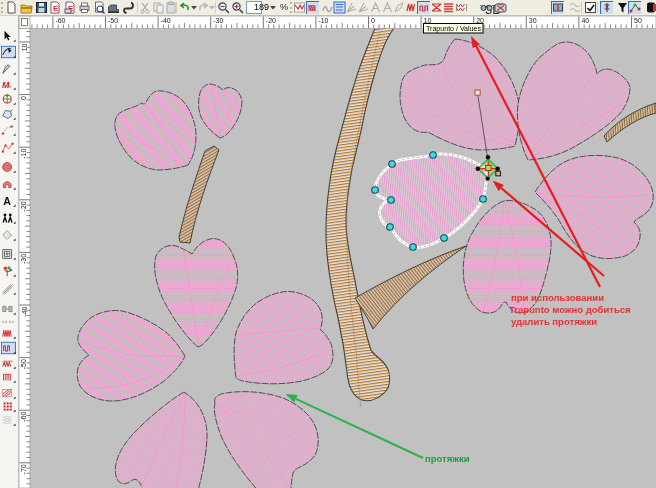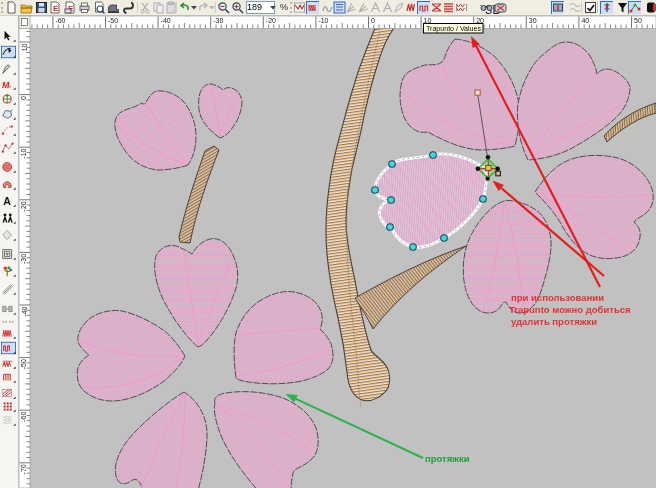--- a/index.html
+++ b/index.html
@@ -79,21 +79,21 @@
       <circle cx="5.5" cy="5.5" r="3.6" fill="#eef6ff" stroke="#345" stroke-width="1.2"></circle>
       <line x1="8.5" y1="8.5" x2="12" y2="12" stroke="#345" stroke-width="1.6"></line>
       <line x1="3.5" y1="5.5" x2="7.5" y2="5.5" stroke="#a33" stroke-width="1.2"></line>
     </svg>
 <svg class="ic" style="left:231px" width="13" height="13" viewBox="0 0 13 13">
       <circle cx="5.5" cy="5.5" r="3.6" fill="#eef6ff" stroke="#345" stroke-width="1.2"></circle>
       <line x1="8.5" y1="8.5" x2="12" y2="12" stroke="#345" stroke-width="1.6"></line>
       <line x1="3.5" y1="5.5" x2="7.5" y2="5.5" stroke="#a33" stroke-width="1.2"></line>
       <line x1="5.5" y1="3.5" x2="5.5" y2="7.5" stroke="#a33" stroke-width="1.2"></line>
     </svg>
-<div style="position:absolute;left:246px;top:1px;width:29px;height:13px;background:#fff;border:1px solid #7f9db9;font-size:9px;line-height:11px;padding-left:0;color:#000">189</div>
+<div style="position:absolute;left:246px;top:1px;width:16px;height:13px;background:#fff;border:1px solid #7f9db9;font-size:9px;line-height:11px;padding-left:7px;color:#000">189</div>
 <svg class="ic" style="left:268px" width="10" height="13" viewBox="0 0 13 13">
       <path d="M2,5 l3,3.5 3,-3.5 z" fill="#444"></path>
     </svg>
 <div style="position:absolute;left:280px;top:2px;font-size:9px;color:#222">%</div>
 <div style="position:absolute;left:290px;top:2px;width:2px;height:11px;border-left:2px dotted #b9b5a5"></div>
 <svg class="ic" style="left:293px" width="13" height="13" viewBox="0 0 13 13">
       <rect x="1.5" y="2" width="10" height="9" fill="#fff" stroke="#888" stroke-width="0.8"></rect>
       <path d="M2,4 l3,4 2,-4 2,4 2,-4" stroke="#c33" stroke-width="1.2" fill="none"></path>
     </svg>
 <svg class="ic" style="left:306px" width="15" height="15" viewBox="0 0 13 13">

